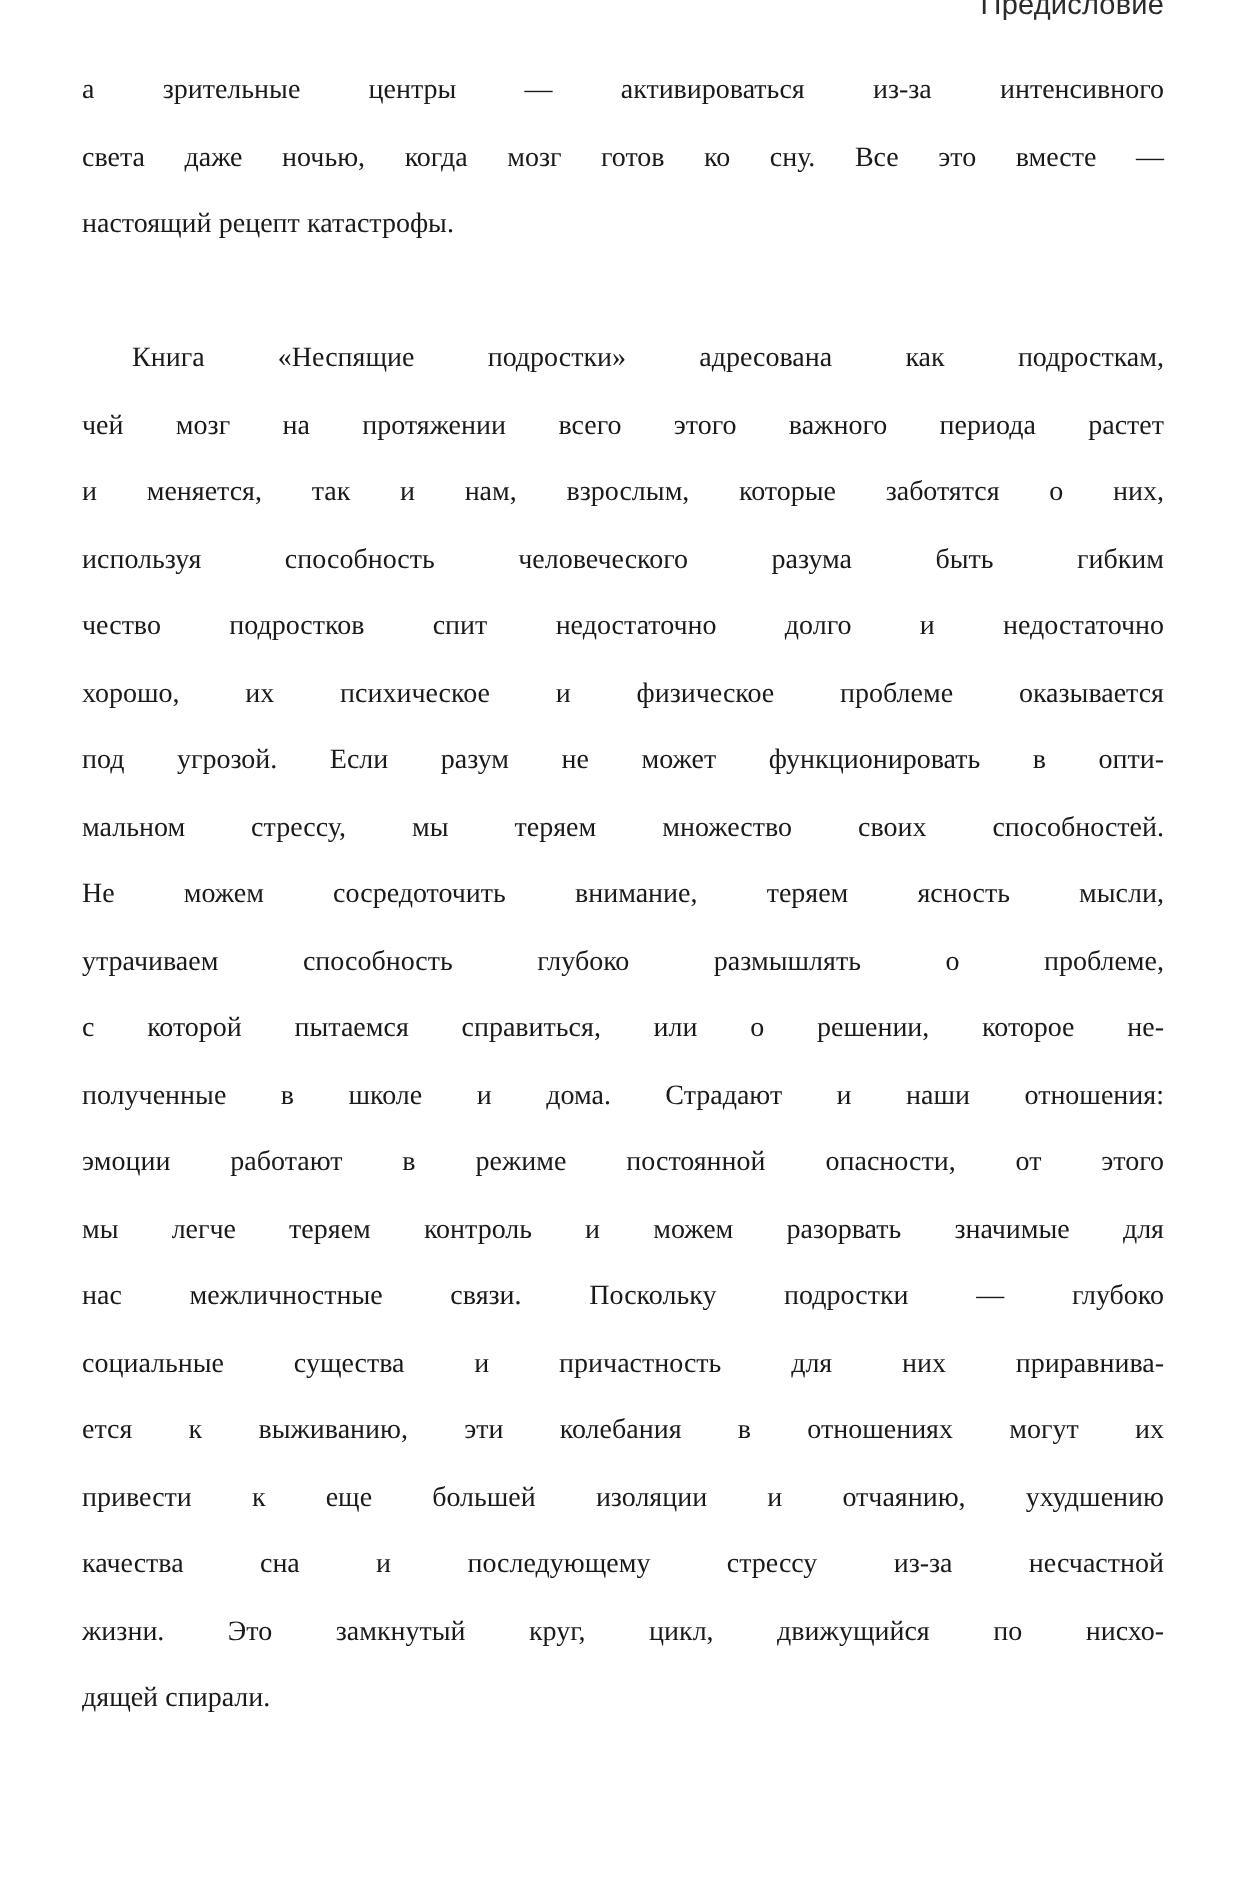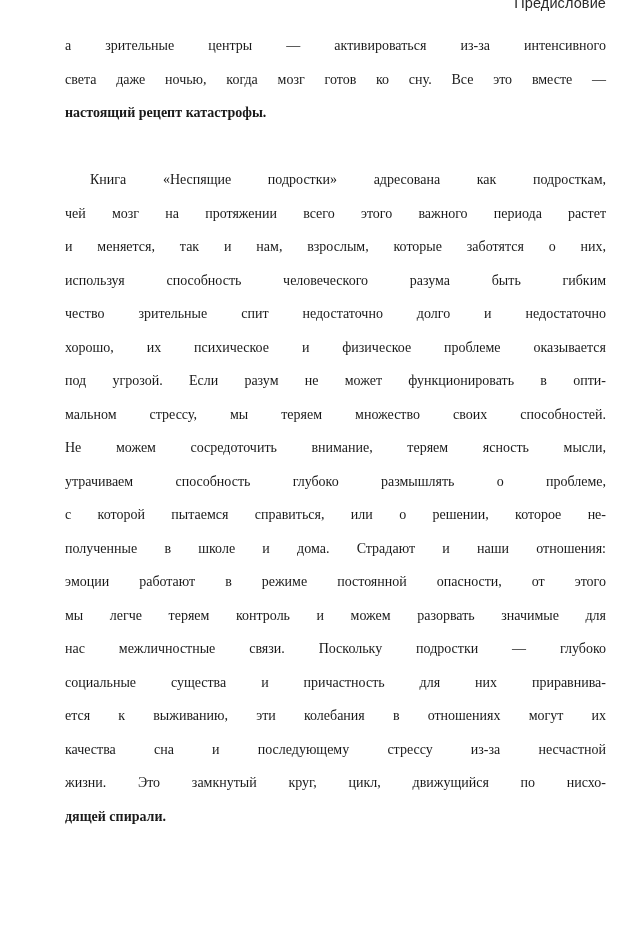--- a/index.html
+++ b/index.html
@@ -17,21 +17,20 @@
     position: relative;
   }
 
   
   .page {
     position: absolute;
     inset: 0;
     width: 580px;
     height: 945px;
     background: #ffffff;
-    margin-left: 24px;
   }
 
   
   .running-head {
     position: absolute;
     top: -7px;
     left: 0;
     width: 582px;
     height: 20px;
     text-align: right;
@@ -72,21 +71,20 @@
 
   
   .ln {
     display: block;
     text-align: justify;
     text-align-last: justify;
     white-space: pre-wrap;
   }
   .ln.last {
     text-align-last: left;
-    font-weight: bold;
   }
   .ln.first-indent {
     text-indent: 25px;
   }
 </style>
 </head>
 <body>
 
 <div class="page">
 
@@ -97,32 +95,33 @@
   <p class="para" id="para-1">
         <span class="ln">а зрительные центры — активироваться из-за интенсивного</span>
         <span class="ln">света даже ночью, когда мозг готов ко сну. Все это вместе —</span>
         <span class="ln last">настоящий рецепт катастрофы.</span>
       </p>
       <p class="para" id="para-2">
         <span class="ln first-indent">Книга «Неспящие подростки» адресована как подросткам,</span>
         <span class="ln">чей мозг на протяжении всего этого важного периода растет</span>
         <span class="ln">и меняется, так и нам, взрослым, которые заботятся о них,</span>
         <span class="ln">используя способность человеческого разума быть гибким</span>
-        <span class="ln">чество зрительные спит недостаточно долго и недостаточно</span>
+        <span class="ln">чество подростков спит недостаточно долго и недостаточно</span>
         <span class="ln">хорошо, их психическое и физическое проблеме оказывается</span>
         <span class="ln">под угрозой. Если разум не может функционировать в опти-</span>
         <span class="ln">мальном стрессу, мы теряем множество своих способностей.</span>
         <span class="ln">Не можем сосредоточить внимание, теряем ясность мысли,</span>
         <span class="ln">утрачиваем способность глубоко размышлять о проблеме,</span>
         <span class="ln">с которой пытаемся справиться, или о решении, которое не-</span>
         <span class="ln">полученные в школе и дома. Страдают и наши отношения:</span>
         <span class="ln">эмоции работают в режиме постоянной опасности, от этого</span>
         <span class="ln">мы легче теряем контроль и можем разорвать значимые для</span>
         <span class="ln">нас межличностные связи. Поскольку подростки — глубоко</span>
         <span class="ln">социальные существа и причастность для них приравнива-</span>
         <span class="ln">ется к выживанию, эти колебания в отношениях могут их</span>
+        <span class="ln">привести к еще большей изоляции и отчаянию, ухудшению</span>
         <span class="ln">качества сна и последующему стрессу из-за несчастной</span>
         <span class="ln">жизни. Это замкнутый круг, цикл, движущийся по нисхо-</span>
         <span class="ln last">дящей спирали.</span>
       </p>
     </div>
 
 </div>
 
 </body></html>

